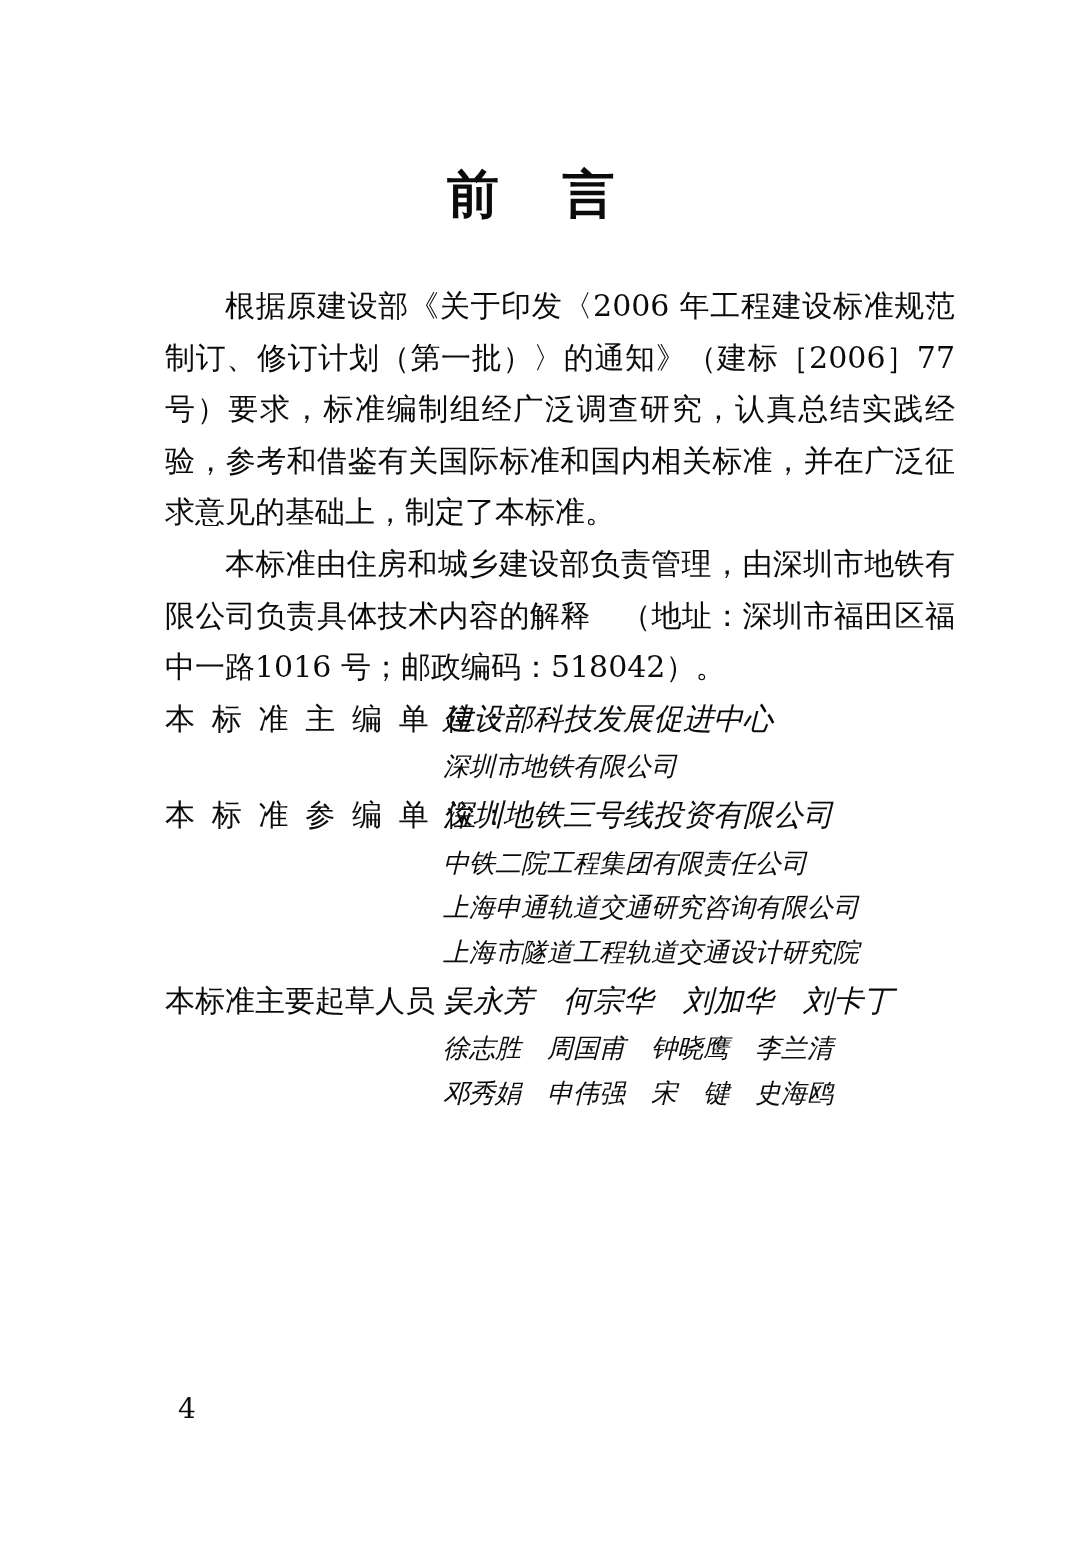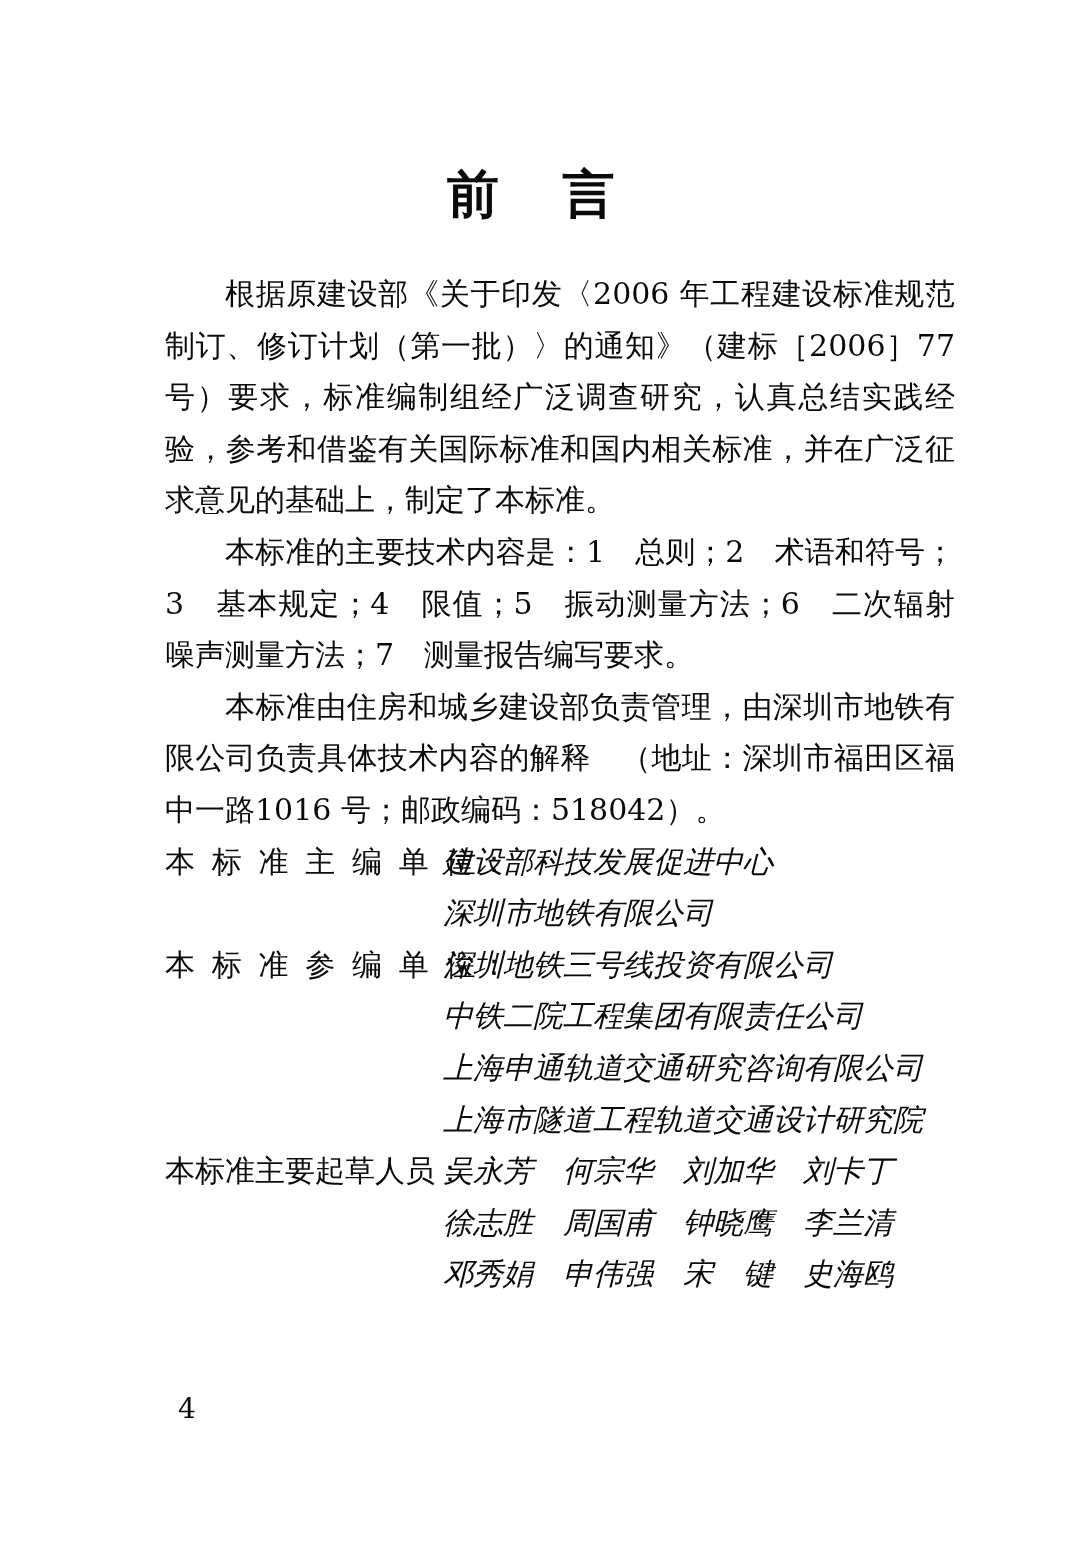--- a/index.html
+++ b/index.html
@@ -33,21 +33,21 @@
     letter-spacing: 0.22em;
     font-family: "DejaVu Serif", "Liberation Serif", serif;
   }
   .title .gap {
     display: inline-block;
     width: 52px;
   }
   .body-block {
     position: absolute;
     left: 165px;
-    top: 268px;
+    top: 280px;
     width: 790px;
   }
   p.para {
     margin: 0 0 0 0;
     font-size: 30px;
     line-height: 1.72;
     text-align: justify;
     text-justify: inter-ideograph;
     text-indent: 2em;
     font-family: "DejaVu Serif", "Liberation Serif", serif;
@@ -67,21 +67,21 @@
   .list-label.nospace {
     letter-spacing: 0;
   }
   .list-value {
     flex: 1 1 auto;
     white-space: nowrap;
     font-style: italic;
   }
   .indent-row {
     display: flex;
-    font-size: 30px;
+    font-size: 26px;
     line-height: 1.72;
   }
   .indent-pad {
     width: 278px;
     flex: 0 0 278px;
   }
   .page-number {
     position: absolute;
     left: 178px;
     top: 1392px;
@@ -94,21 +94,20 @@
 
 <div class="page">
 
   <div class="title">
     <span>前</span><span class="gap"></span><span>言</span>
   </div>
 
   <div class="body-block">
 
     <p class="para">根据原建设部《关于印发〈2006 年工程建设标准规范制订、修订计划（第一批）〉的通知》（建标［2006］77 号）要求，标准编制组经广泛调查研究，认真总结实践经验，参考和借鉴有关国际标准和国内相关标准，并在广泛征求意见的基础上，制定了本标准。</p>
-    <p class="para">本标准的主要技术内容是：1　总则；2　术语和符号；3　基本规定；4　限值；5　振动测量方法；6　二次辐射噪声测量方法；7　测量报告编写要求。</p>
     <p class="para">本标准由住房和城乡建设部负责管理，由深圳市地铁有限公司负责具体技术内容的解释　（地址：深圳市福田区福中一路1016 号；邮政编码：518042）。</p>
 
     <div class="list-row">
       <div class="list-label">本 标 准 主 编 单 位：</div>
       <div class="list-value">建设部科技发展促进中心</div>
     </div>
     <div class="indent-row">
       <div class="indent-pad"></div>
       <div class="list-value">深圳市地铁有限公司</div>
     </div>

